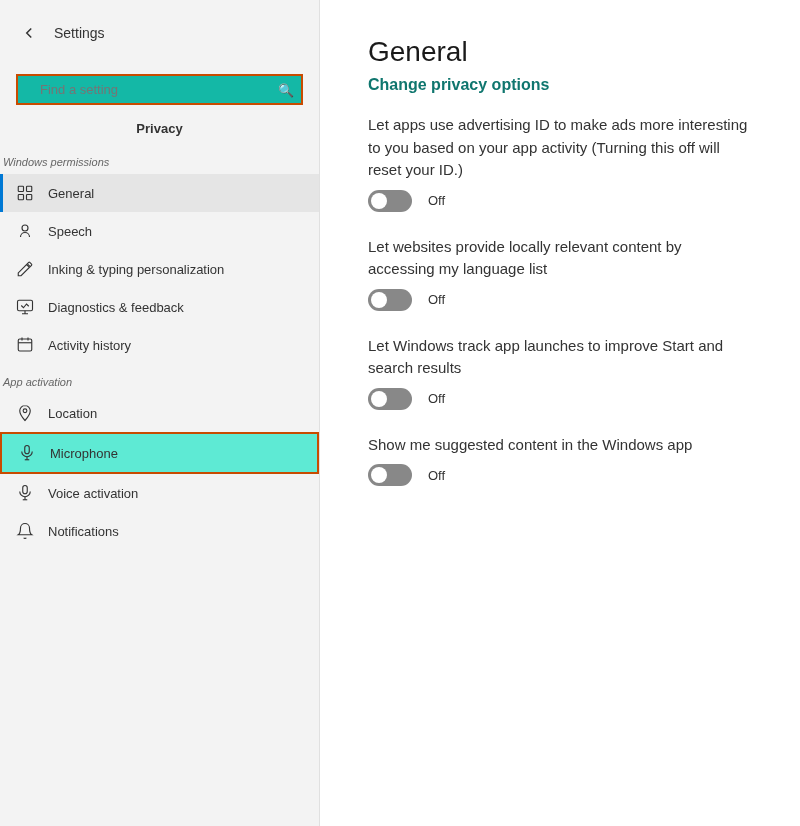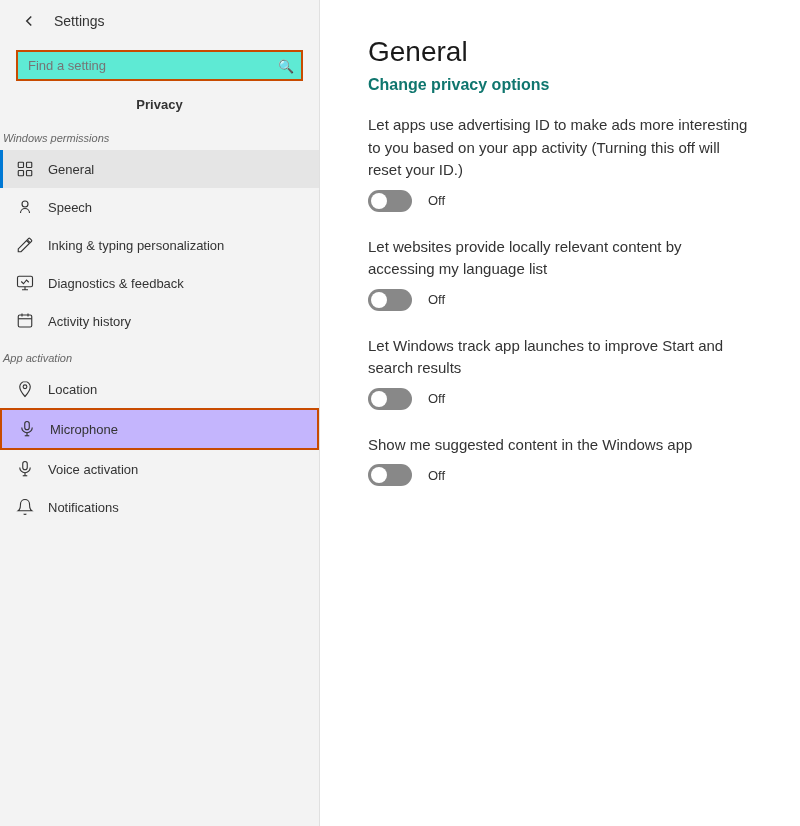--- a/index.html
+++ b/index.html
@@ -20,21 +20,21 @@
       display: flex;
       flex-direction: column;
       height: 826px;
       overflow-y: auto;
       border-right: 1px solid #e0e0e0;
     }
 
     .sidebar-header {
       display: flex;
       align-items: center;
-      padding: 8px 16px;
+      padding: 20px 16px;
       gap: 12px;
     }
 
     .back-btn {
       background: none;
       border: none;
       cursor: pointer;
       font-size: 16px;
       color: #333;
       padding: 4px;
@@ -48,23 +48,23 @@
       font-weight: 400;
     }
 
     .search-box-wrapper {
       padding: 8px 16px;
       margin-bottom: 4px;
     }
 
     .search-box {
       width: 100%;
-      padding: 6px 30px 6px 10px;
+      padding: 6px 30px 6px 22px;
       border: 2px solid #c84b00;
-      background: #5eead4;
+      background: #14b8a6;
       font-size: 13px;
       outline: none;
       color: #333;
     }
 
     .search-wrapper-inner {
       position: relative;
     }
 
     .search-icon-inside {
@@ -102,21 +102,21 @@
       color: #333;
       position: relative;
     }
 
     .nav-item.active {
       background: #e5e5e5;
     }
 
     .nav-item.selected-highlight {
       border: 2px solid #c84b00;
-      background: #c4b5fd;
+      background: #5eead4;
     }
 
     .nav-icon {
       width: 18px;
       height: 18px;
       display: flex;
       align-items: center;
       justify-content: center;
       flex-shrink: 0;
     }

